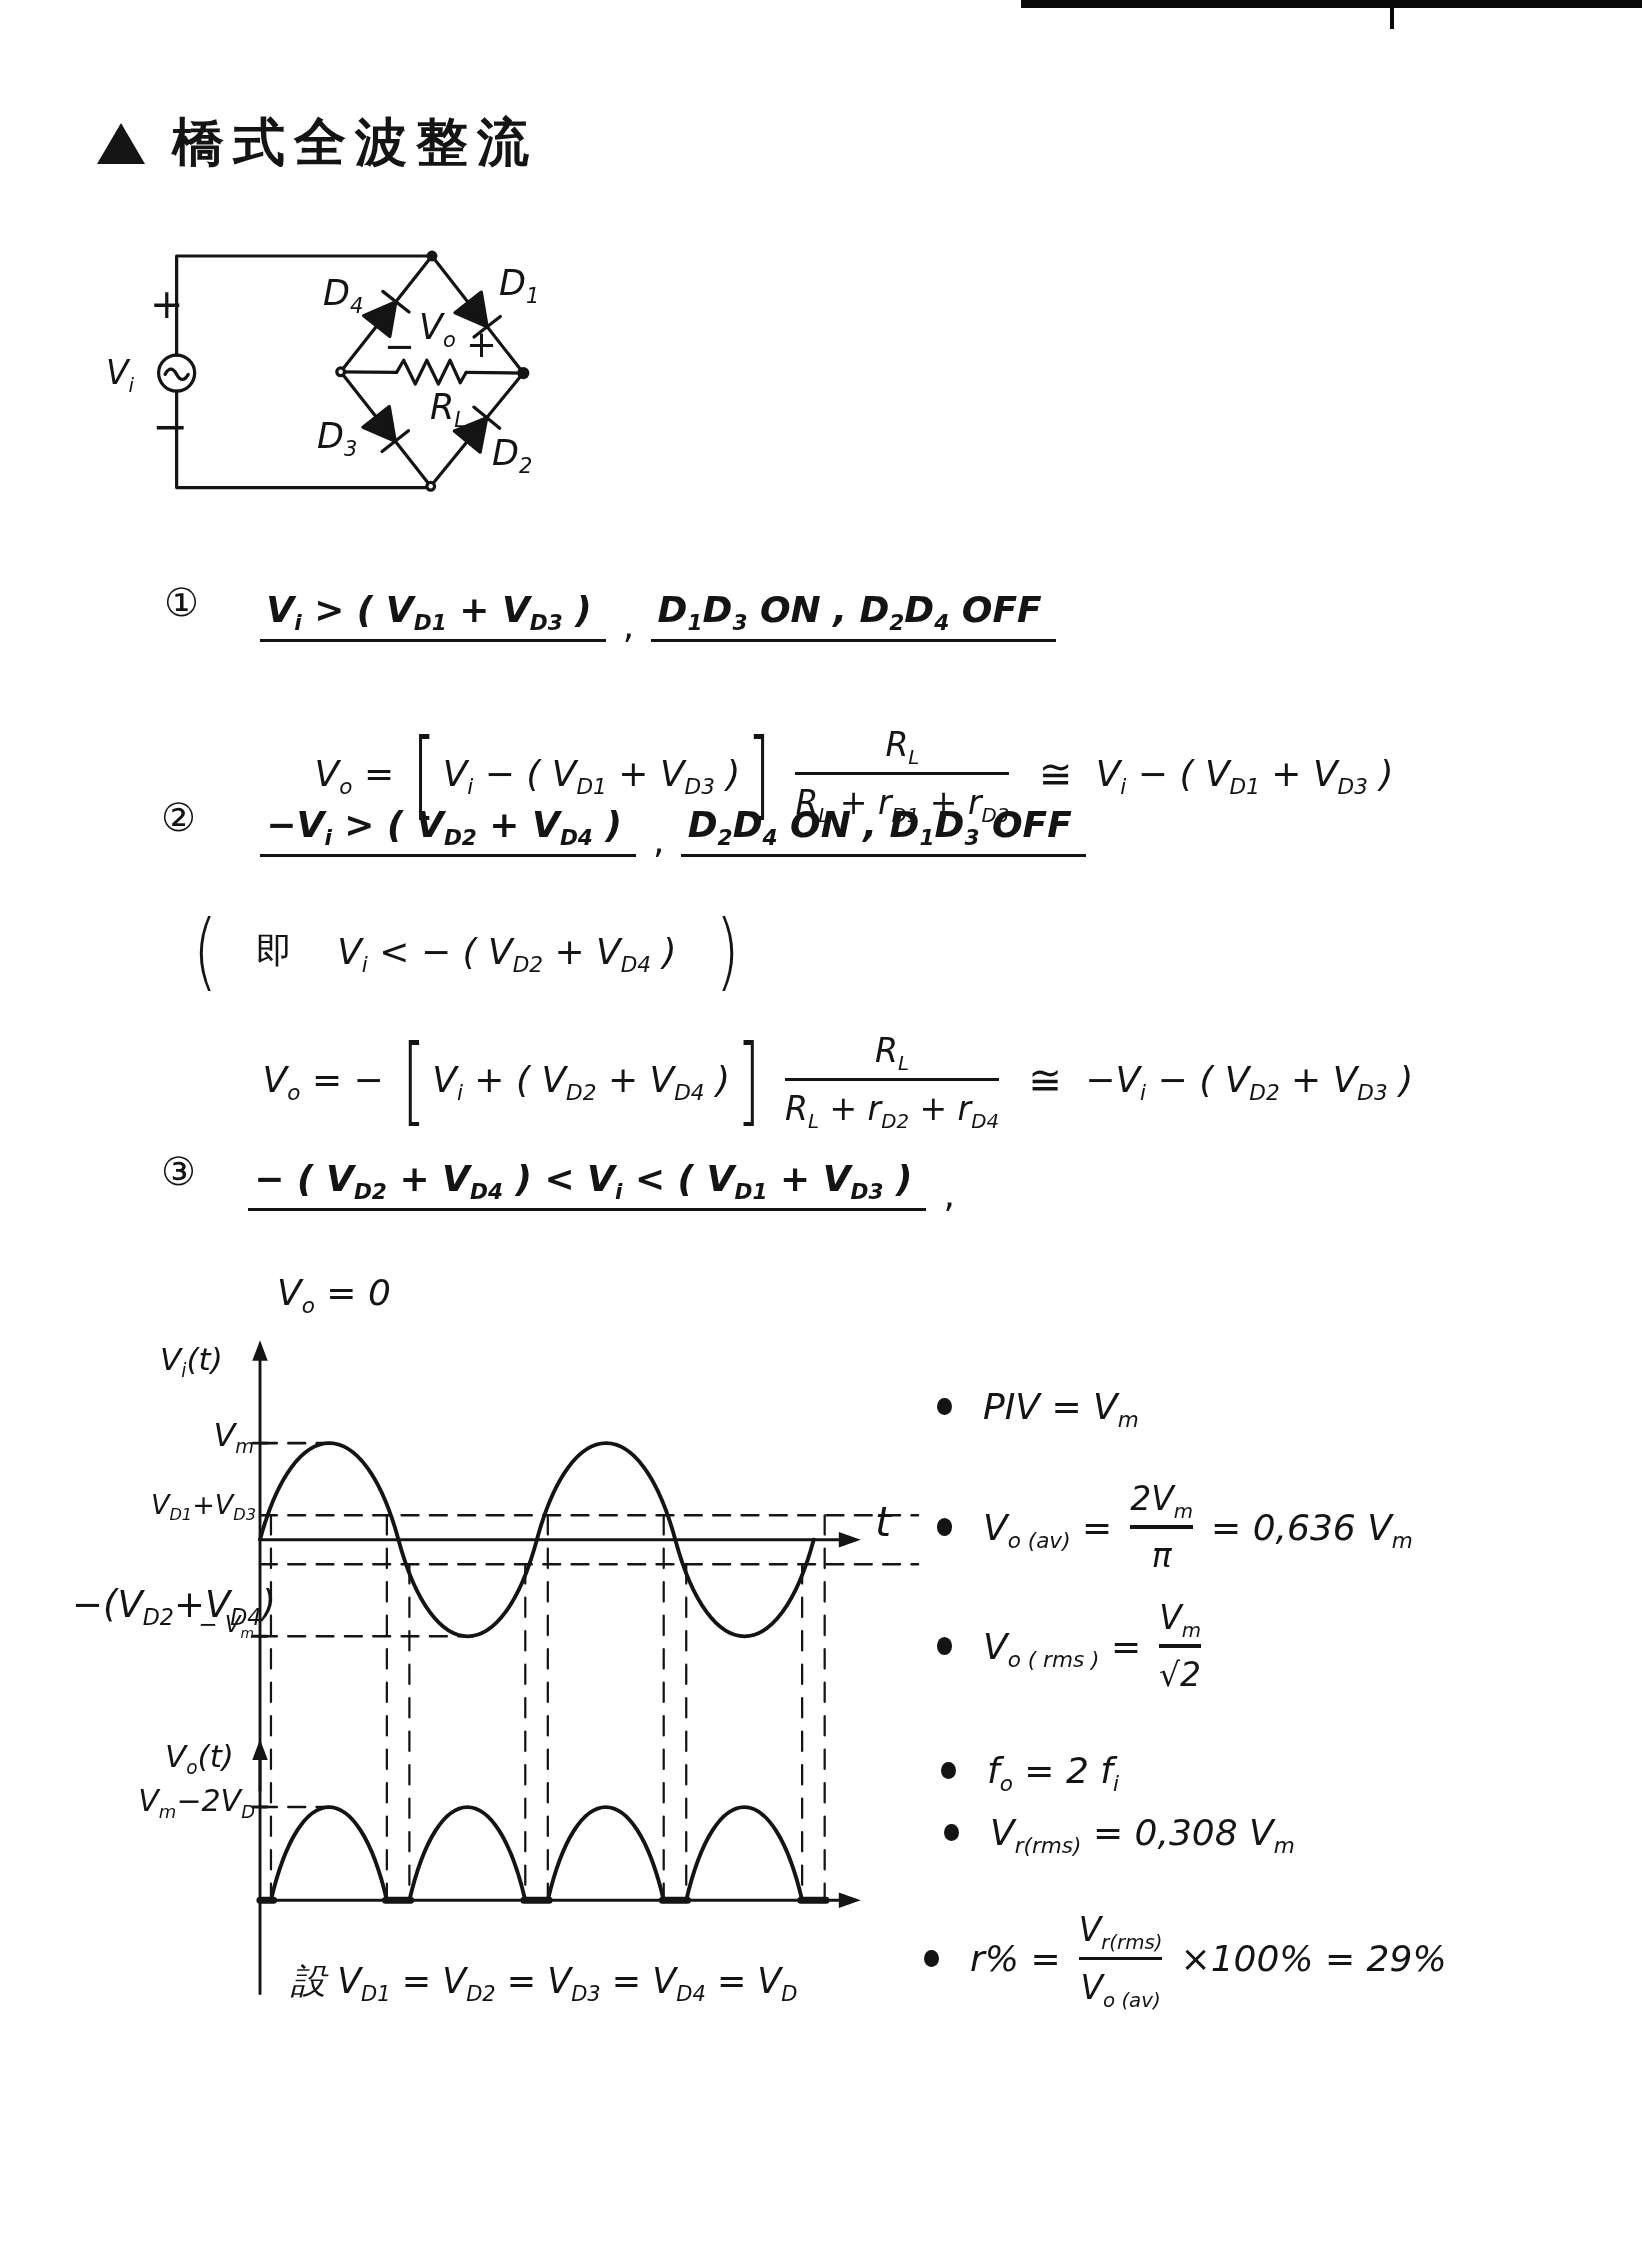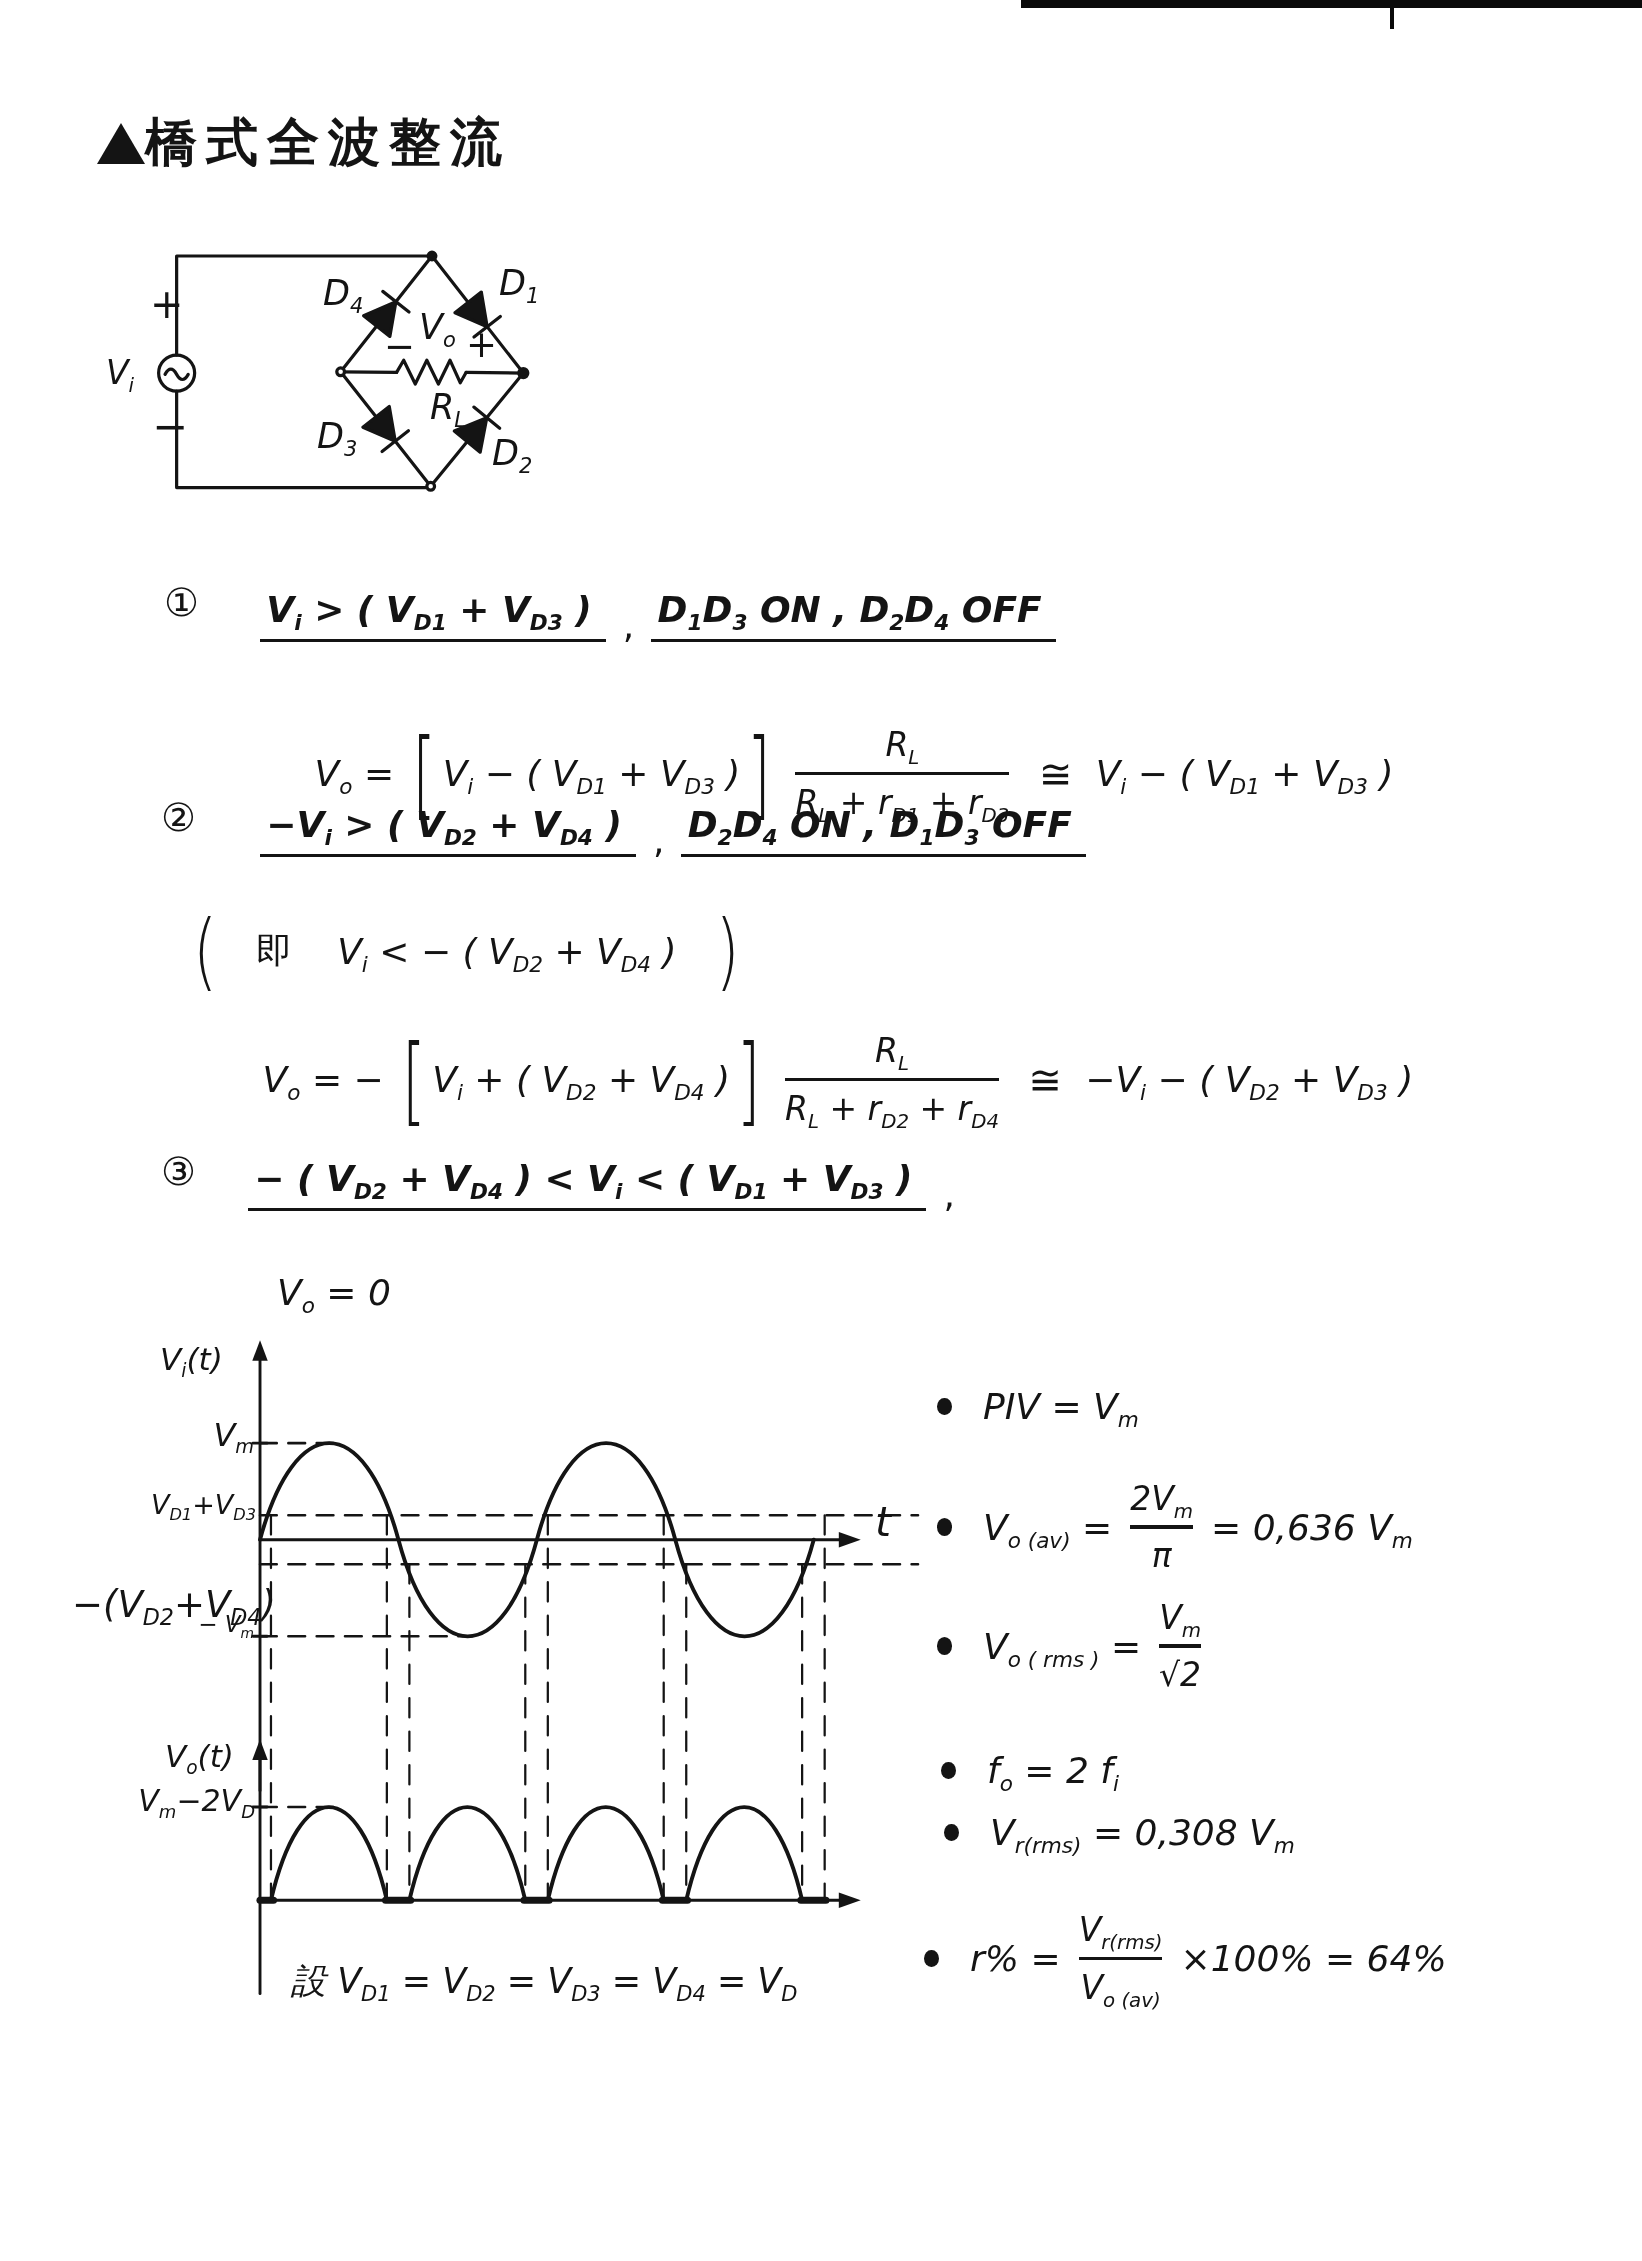--- a/index.html
+++ b/index.html
@@ -5,21 +5,21 @@
   :root{ --ink:#141414; --bg:#ffffff; }
   *{margin:0;padding:0;box-sizing:border-box;}
   html,body{background:#e8e8e8;}
   body{font-family:"DejaVu Sans", sans-serif;color:var(--ink);}
   .page{position:relative;width:1643px;height:2261px;background:var(--bg);overflow:hidden;margin:0 auto;}
   .abs{position:absolute;}
   .math{font-style:italic;white-space:nowrap;}
   .plain{font-style:normal;white-space:nowrap;}
   sub{font-size:0.6em;line-height:0;}
   
-  .title-row{display:flex;align-items:center;}
+  .title-row{display:flex;align-items:center;gap:27px;}
   .tri{width:0;height:0;border-left:24.5px solid transparent;border-right:24.5px solid transparent;border-bottom:41px solid var(--ink);}
   .title-text{font-size:52px;letter-spacing:9px;font-weight:bold;}
   
   .eqrow{display:flex;align-items:center;white-space:nowrap;font-size:36px;}
   .toprow{display:flex;align-items:flex-start;white-space:nowrap;font-size:36px;}
   .circnum{font-size:39px;font-style:normal;transform:translateY(-9px);}
   .underl{border-bottom:3.2px solid var(--ink);padding:0 14px 9px 6.4px;font-weight:bold;}
   .sepcomma{align-self:flex-end;margin:0 17px -3.9px 17px;font-size:36px;}
   .bracket{font-size:62px;font-weight:200;transform:scaleY(1.55);display:inline-block;margin:0 6.4px;font-style:normal;line-height:1;}
   .bigparen{font-size:62px;font-weight:200;transform:scaleY(1.35);display:inline-block;font-style:normal;line-height:1;}
@@ -250,17 +250,17 @@
   </div>
 
   <div class="abs bullet-row" style="left:924px;top:1894px;height:129px;">
     <span class="dot"></span>
     <span class="math">r% =</span>
     <span class="frac">
       <span class="math">V<sub>r(rms)</sub></span>
       <span class="bar"></span>
       <span class="math">V<sub>o (av)</sub></span>
     </span>
-    <span class="math">×100% = 64%</span>
+    <span class="math">×100% = 29%</span>
   </div>
 
 </div>
 
 
 </body></html>

